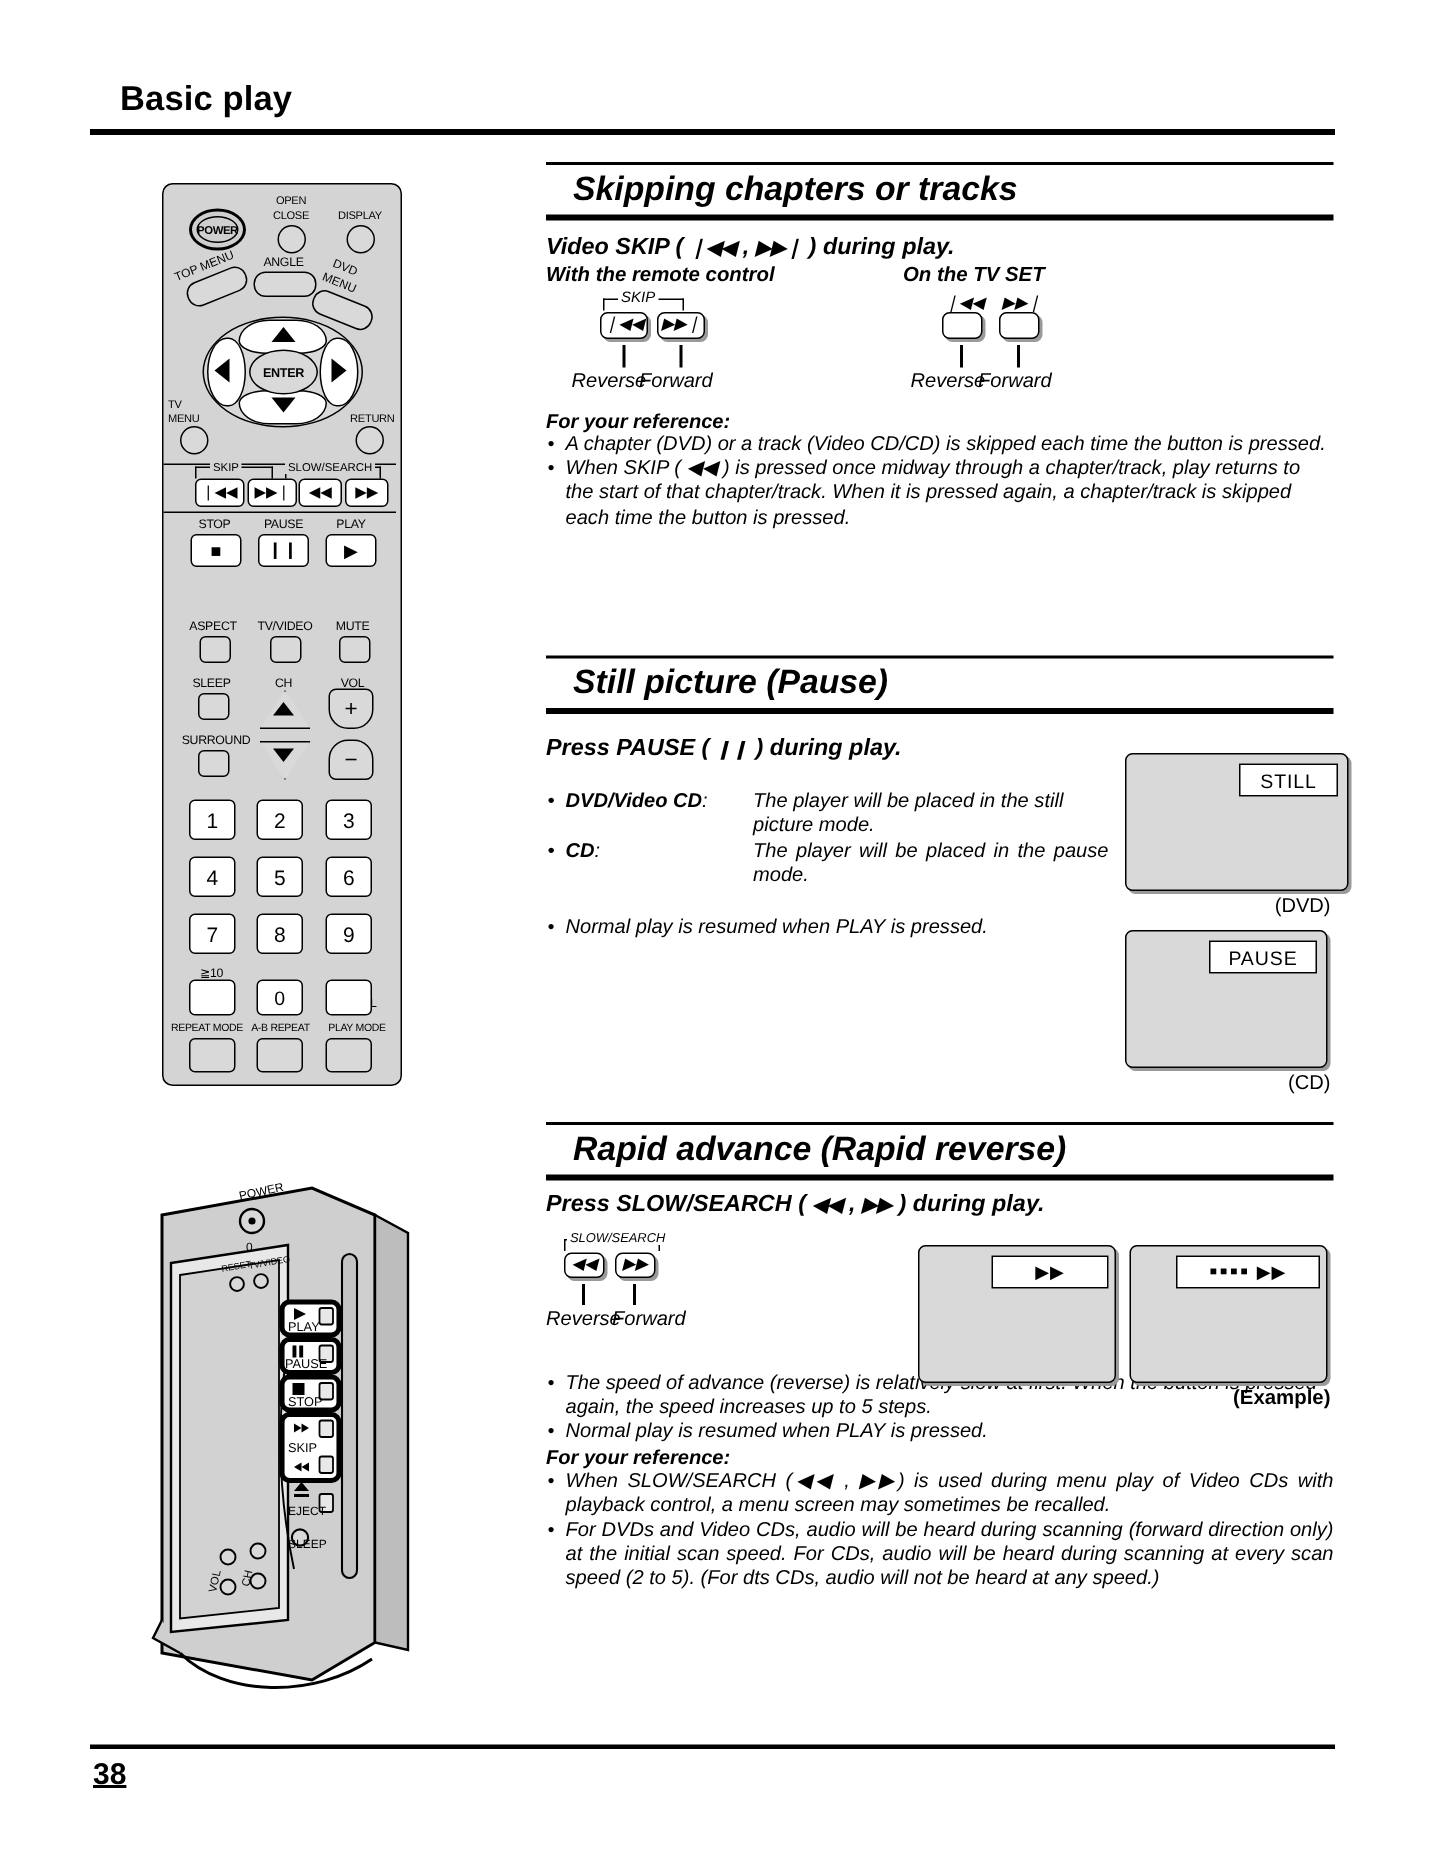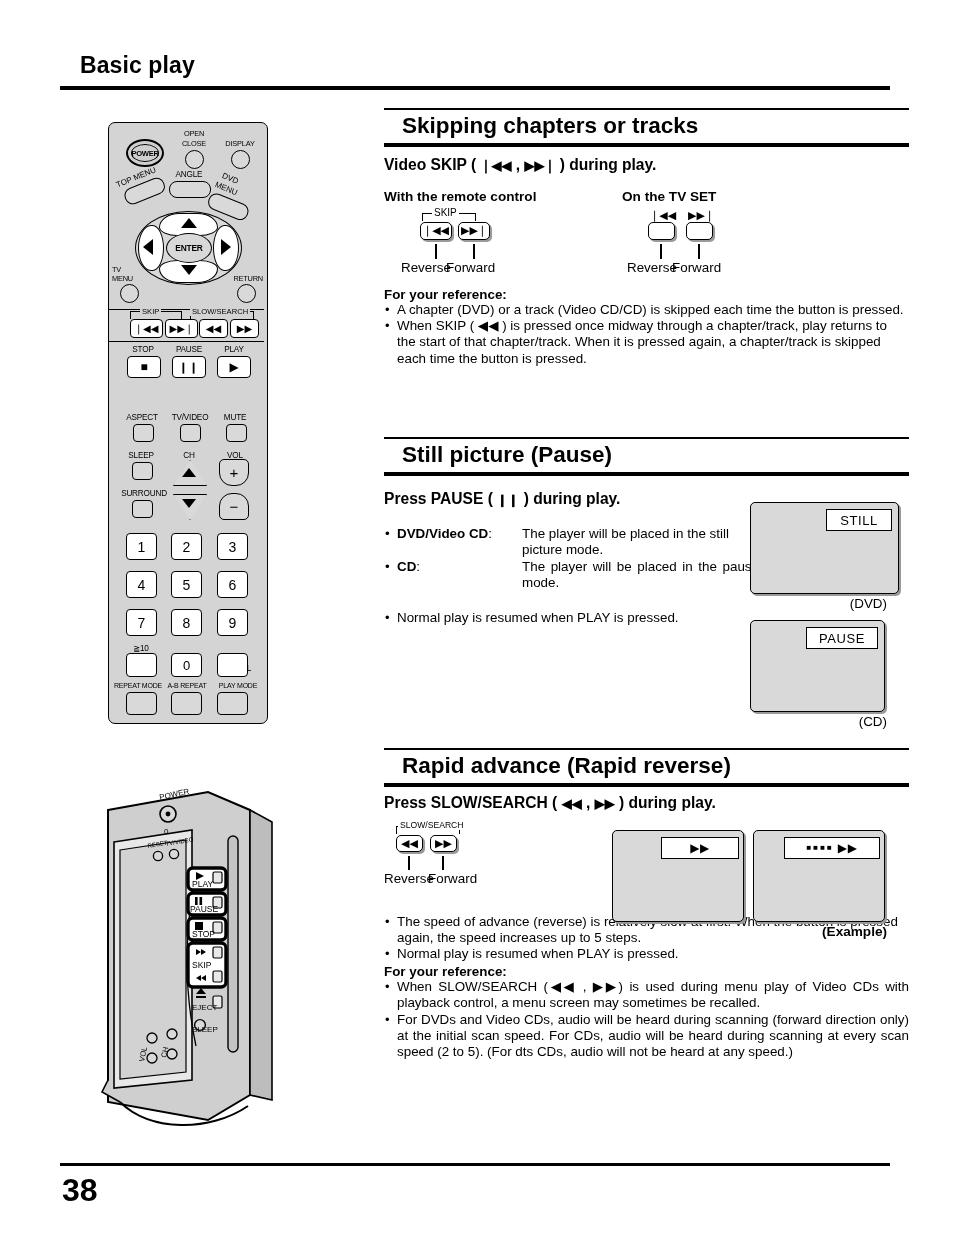--- a/index.html
+++ b/index.html
@@ -9,21 +9,21 @@
 
   .page{position:absolute;left:0;top:0;width:954px;height:1235px;overflow:hidden;}
 
   
   .pagetitle{position:absolute;left:80px;top:52px;font-size:23px;font-weight:bold;
              letter-spacing:.1px;}
   .toprule{position:absolute;left:60px;top:86px;width:830px;height:4px;background:#000;}
 
   
   .botrule{position:absolute;left:60px;top:1163px;width:830px;height:3px;background:#000;}
-  .pagenum{position:absolute;left:62px;top:1172px;font-size:32px;font-weight:bold;}
+  .pagenum{position:absolute;left:62px;top:1172px;font-size:20px;font-weight:bold;text-decoration:underline;}
 
   
   .remote{position:absolute;left:108px;top:122px;width:158px;height:600px;
           background:#d4d4d4;border:1.5px solid #000;border-radius:7px;}
   .rm-sep{position:absolute;background:#000;height:1.2px;}
   .rlab{position:absolute;font-size:7.4px;letter-spacing:-.2px;white-space:nowrap;text-align:center;}
   .rlab.b{font-size:8.2px;}
 
   
   .power{position:absolute;left:17px;top:16px;width:34px;height:24px;border:2px solid #000;
@@ -58,21 +58,21 @@
   .tri{position:absolute;width:0;height:0;}
 
   
   .brk{position:absolute;height:7px;border:1.2px solid #000;border-bottom:none;}
   .brklab{position:absolute;background:#d4d4d4;font-size:7.6px;padding:0 2px;white-space:nowrap;}
 
   
   .tvset{position:absolute;left:100px;top:780px;width:185px;height:360px;}
 
   
-  .col{position:absolute;left:384px;width:525px;}
+  .col{position:absolute;left:364px;width:525px;font-style:italic;}
 
   .secthin{height:1.6px;background:#000;}
   .secthick{height:4px;background:#000;}
   .secth{font-size:22.5px;font-weight:bold;padding:3px 0 4px 18px;letter-spacing:0;}
 
   .sub{font-size:15.6px;font-weight:bold;margin-top:9px;}
   .sub2{font-size:13.6px;font-weight:bold;}
   .ref{font-size:13.4px;font-weight:bold;}
 
   ul.bl{list-style:none;margin:0;padding:0;}
@@ -339,21 +339,21 @@
     <div class="secthick"></div>
 
     <div class="sub">
       <span>Video SKIP (</span>
       <span class="ic" style="font-size:13px;">❘◀◀</span>
       <span>,</span>
       <span class="ic" style="font-size:13px;">▶▶❘</span>
       <span>) during play.</span>
     </div>
 
-    <div style="position:relative;height:98px;margin-top:15px;">
+    <div style="position:relative;height:98px;margin-top:1px;">
       <div class="sub2" style="position:absolute;left:0;top:0;">With the remote control</div>
       <div class="sub2" style="position:absolute;left:238px;top:0;">On the TV SET</div>
 
       <div class="brk" style="left:38px;top:24px;width:52px;border-color:#000;"></div>
       <div style="position:absolute;left:48px;top:18px;background:#fff;font-size:10px;padding:0 2px;">SKIP</div>
       <div class="ibtn sh" style="left:36px;top:33px;width:32px;height:18px;font-size:11px;">
         <span class="ic">❘◀◀</span>
       </div>
       <div class="ibtn sh" style="left:74px;top:33px;width:32px;height:18px;font-size:11px;">
         <span class="ic">▶▶❘</span>

